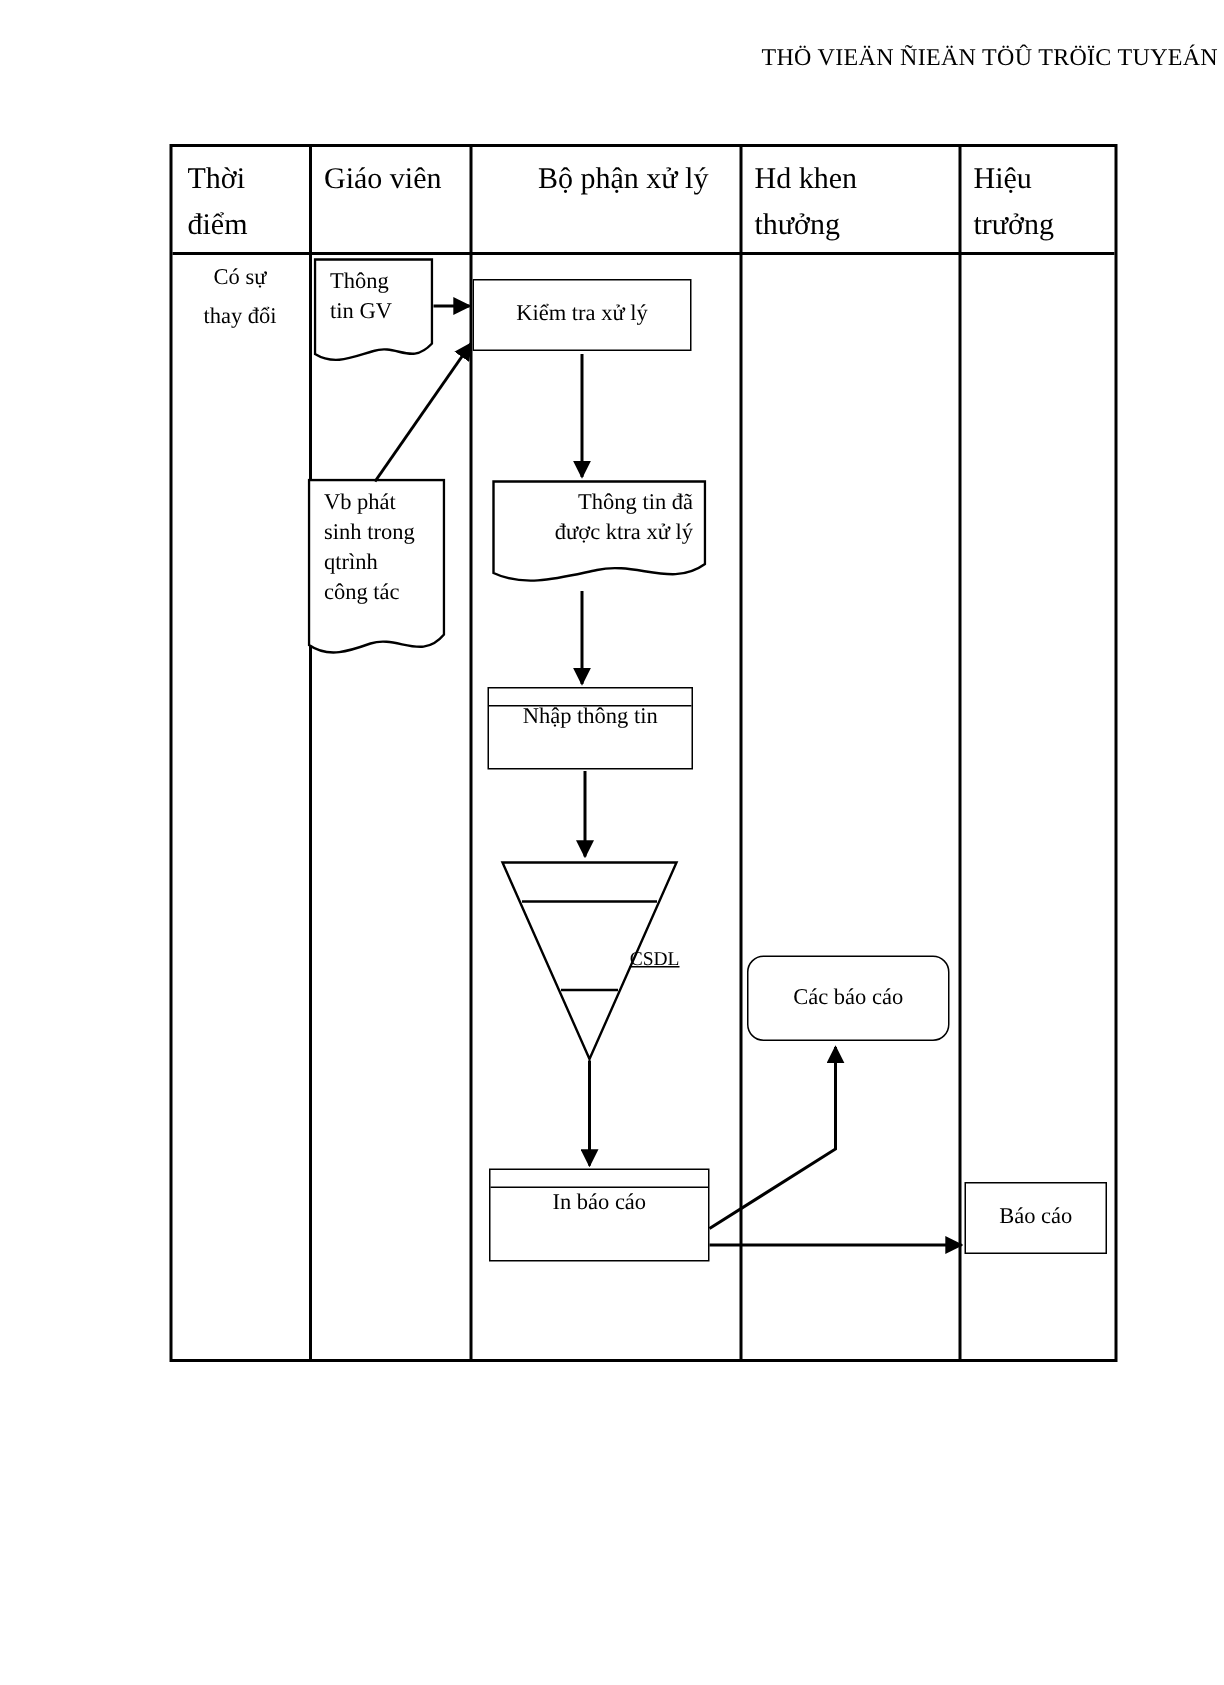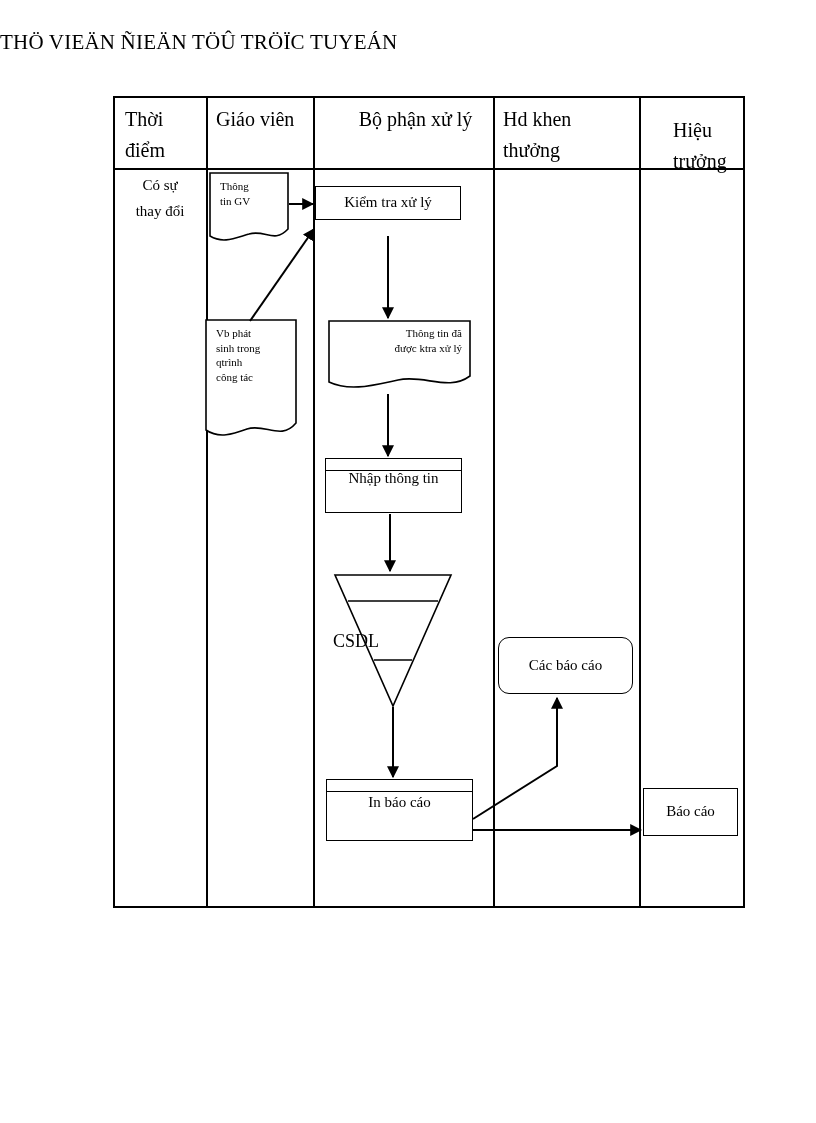--- a/index.html
+++ b/index.html
@@ -15,25 +15,25 @@
     color: #000000;
     overflow: hidden;
   }
 
   
   #doc-header {
     position: absolute;
     top: 30px;
     left: 0;
     width: 816px;
-    text-align: left;
+    text-align: right;
     padding-right: 4px;
     box-sizing: border-box;
     font-family: "Liberation Serif", serif;
-    font-size: 21px;
+    font-size: 16px;
     letter-spacing: 0.2px;
     white-space: nowrap;
   }
 
   
   #swimlane-table {
     position: absolute;
     left: 113px;
     top: 96px;
     width: 632px;
@@ -106,37 +106,38 @@
   .doc-shape {
     position: absolute;
   }
   .doc-shape svg { display: block; }
   .doc-label {
     position: absolute;
     left: 0;
     right: 0;
     top: 0;
     padding: 7px 9px 0 11px;
-    font-size: 11px;
+    font-size: 15px;
     line-height: 1.33;
     text-align: left;
     box-sizing: border-box;
   }
   .doc-label.center { text-align: right; }
 
   
   #csdl-shape { position: absolute; }
   #csdl-shape svg { display: block; }
   #csdl-label {
     position: absolute;
     left: 0;
     right: 0;
     top: 58px;
-    text-align: left;
-    font-size: 18px;
+    text-align: right;
+    font-size: 13px;
+    text-decoration: underline;
   }
 
   
   #connectors {
     position: absolute;
     left: 0;
     top: 0;
     width: 816px;
     height: 1123px;
     pointer-events: none;
@@ -157,40 +158,40 @@
   <div class="col-divider" style="left:524px;"></div>
 
   <div class="col-header" style="left:10px;  width:80px;">Thời<br>điểm</div>
 
   <div class="col-header" style="left:101px; width:95px;">Giáo viên</div>
 
   <div class="col-header center" style="left:200px; width:177px;">Bộ phận xử lý</div>
 
   <div class="col-header" style="left:388px; width:135px;">Hd khen<br>thưởng</div>
 
-  <div class="col-header" style="left:558px; width:95px;margin-top:11px;">Hiệu<br>trưởng</div>
+  <div class="col-header" style="left:534px; width:95px;">Hiệu<br>trưởng</div>
 </div>
 
 <div class="plain-text" style="left:118px; top:172px; width:84px;">Có sự<br>thay đổi</div>
 
 <div class="doc-shape" style="left:209px; top:172px; width:80px; height:74px;">
   <svg width="80" height="74" viewBox="0 0 80 74">
     <path d="M1,1 H79 V57 C65,72 56,57 40,62 C26,66 14,72 1,64 Z" fill="#ffffff" stroke="#000000" stroke-width="1.6"></path>
   </svg>
   <div class="doc-label">Thông<br>tin GV</div>
 </div>
 
 <div class="doc-shape" style="left:205px; top:319px; width:92px; height:122px;">
   <svg width="92" height="122" viewBox="0 0 92 122">
     <path d="M1,1 H91 V104 C76,122 60,104 42,110 C28,115 14,120 1,111 Z" fill="#ffffff" stroke="#000000" stroke-width="1.6"></path>
   </svg>
   <div class="doc-label">Vb phát<br>sinh trong<br>qtrình<br>công tác</div>
 </div>
 
-<div class="node box" style="left:315px; top:186px; width:146px; height:34px;">Kiểm tra xử lý</div>
+<div class="node box" style="left:315px; top:186px; width:146px; height:48px;">Kiểm tra xử lý</div>
 
 <div class="doc-shape" style="left:328px; top:320px; width:143px; height:72px;">
   <svg width="143" height="72" viewBox="0 0 143 72">
     <path d="M1,1 H142 V56 C120,72 96,54 70,60 C46,65 22,72 1,62 Z" fill="#ffffff" stroke="#000000" stroke-width="1.6"></path>
   </svg>
   <div class="doc-label center" style="padding-top:6px;">Thông tin đã<br>được ktra xử lý</div>
 </div>
 
 <div class="node proc-box" style="left:325px; top:458px; width:137px; height:55px;">
   <div class="top-rule"></div>

